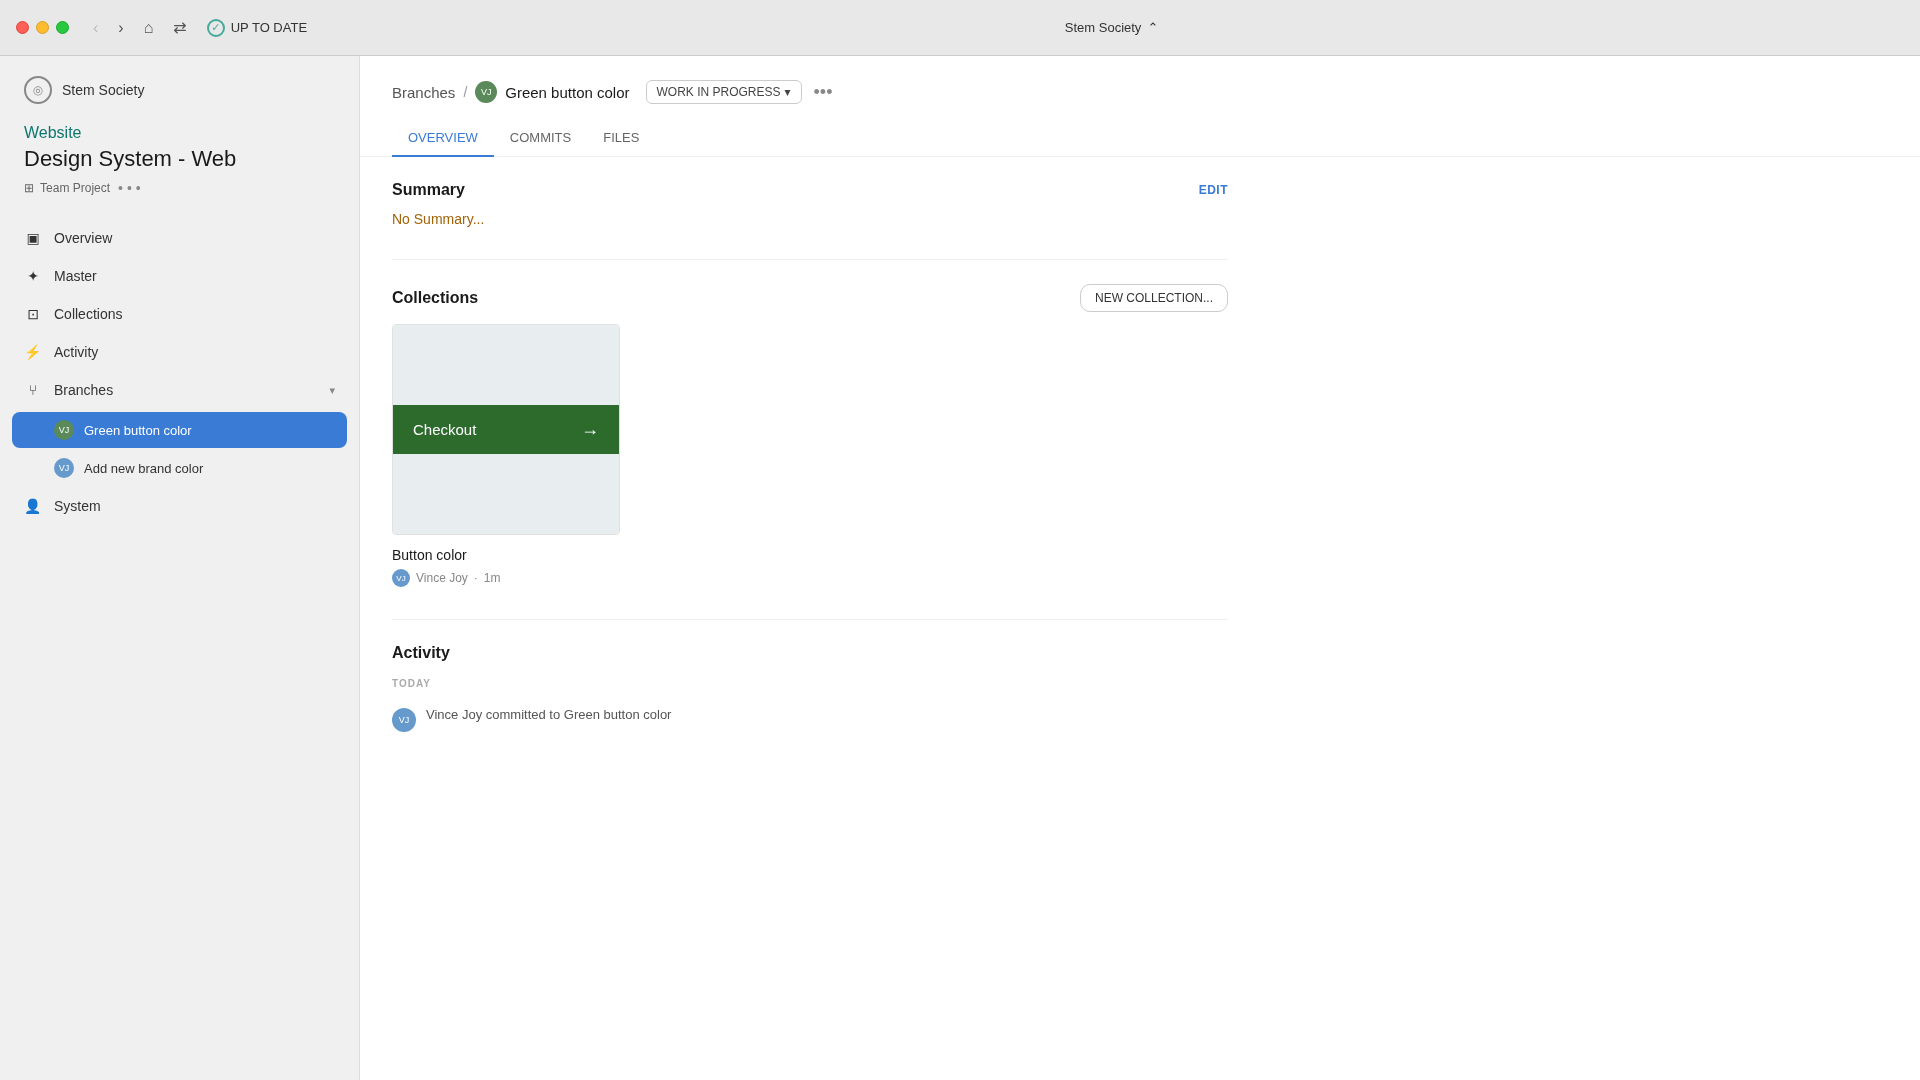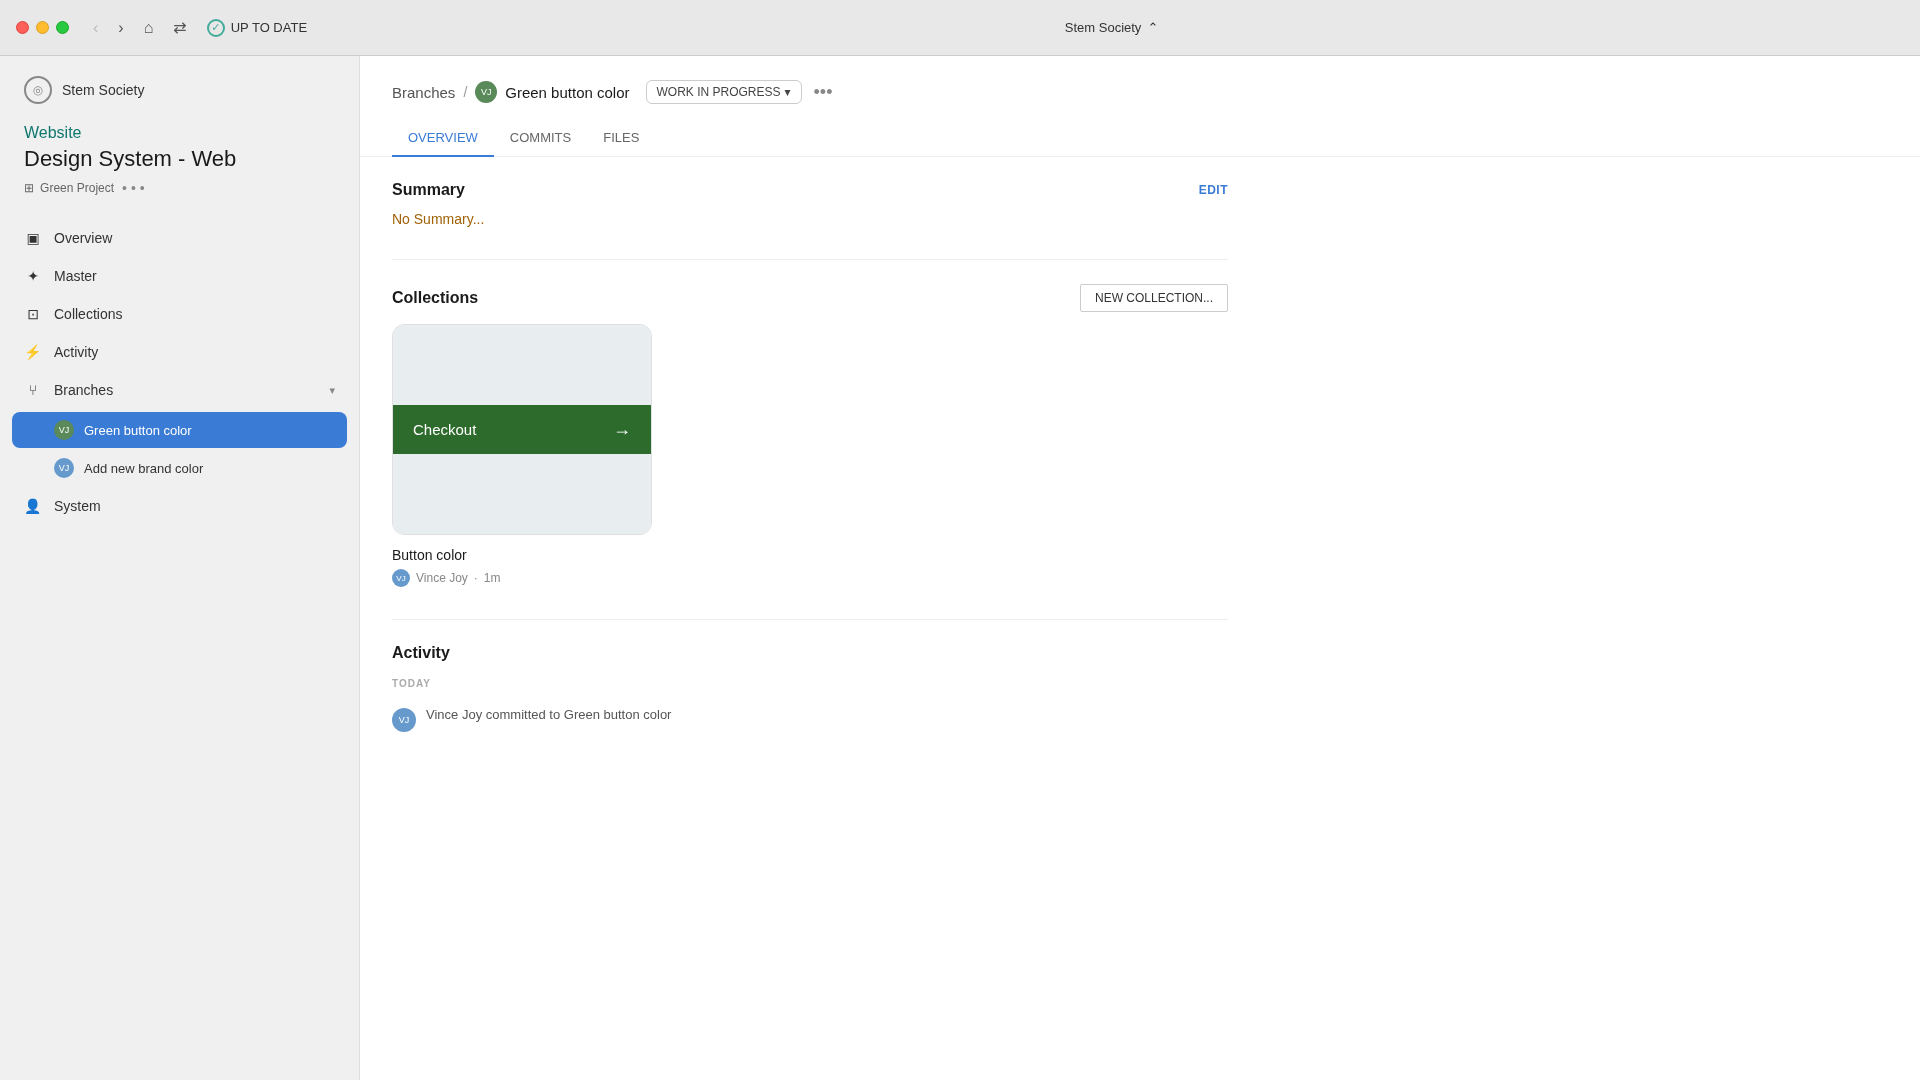--- a/index.html
+++ b/index.html
@@ -328,30 +328,30 @@
     .section-divider {
       border: none;
       border-top: 1px solid #eee;
       margin-bottom: 24px;
     }
 
     
     .new-collection-btn {
       background: white;
       border: 1px solid #ccc;
-      border-radius: 2px;
+      border-radius: 10px;
       padding: 6px 14px;
       font-size: 12px;
       color: #333;
       cursor: pointer;
     }
 
     .collection-card {
-      width: 260px;
-      border-radius: 12px;
+      width: 228px;
+      border-radius: 4px;
       overflow: hidden;
       border: 1px solid #e0e0e0;
       cursor: pointer;
     }
     .collection-card-top {
       height: 80px;
       background: #e8eef0;
     }
     .collection-card-preview {
       background: #2d6b2d;
@@ -492,21 +492,21 @@
     <div class="sidebar-brand">
       <div class="brand-icon">◎</div>
       <span class="brand-name">Stem Society</span>
     </div>
 
     <div class="sidebar-project">
       <div class="project-context">Website</div>
       <div class="project-title">Design System - Web</div>
       <div class="project-meta">
         <span class="team-icon">⊞</span>
-        <span>Green Project</span>
+        <span>Team Project</span>
         <button class="dots-btn">• • •</button>
       </div>
     </div>
 
     <nav class="sidebar-nav">
 
       <div class="nav-item">
         <span class="nav-item-icon">▣</span>
         <span class="nav-item-label">Overview</span>
       </div>

